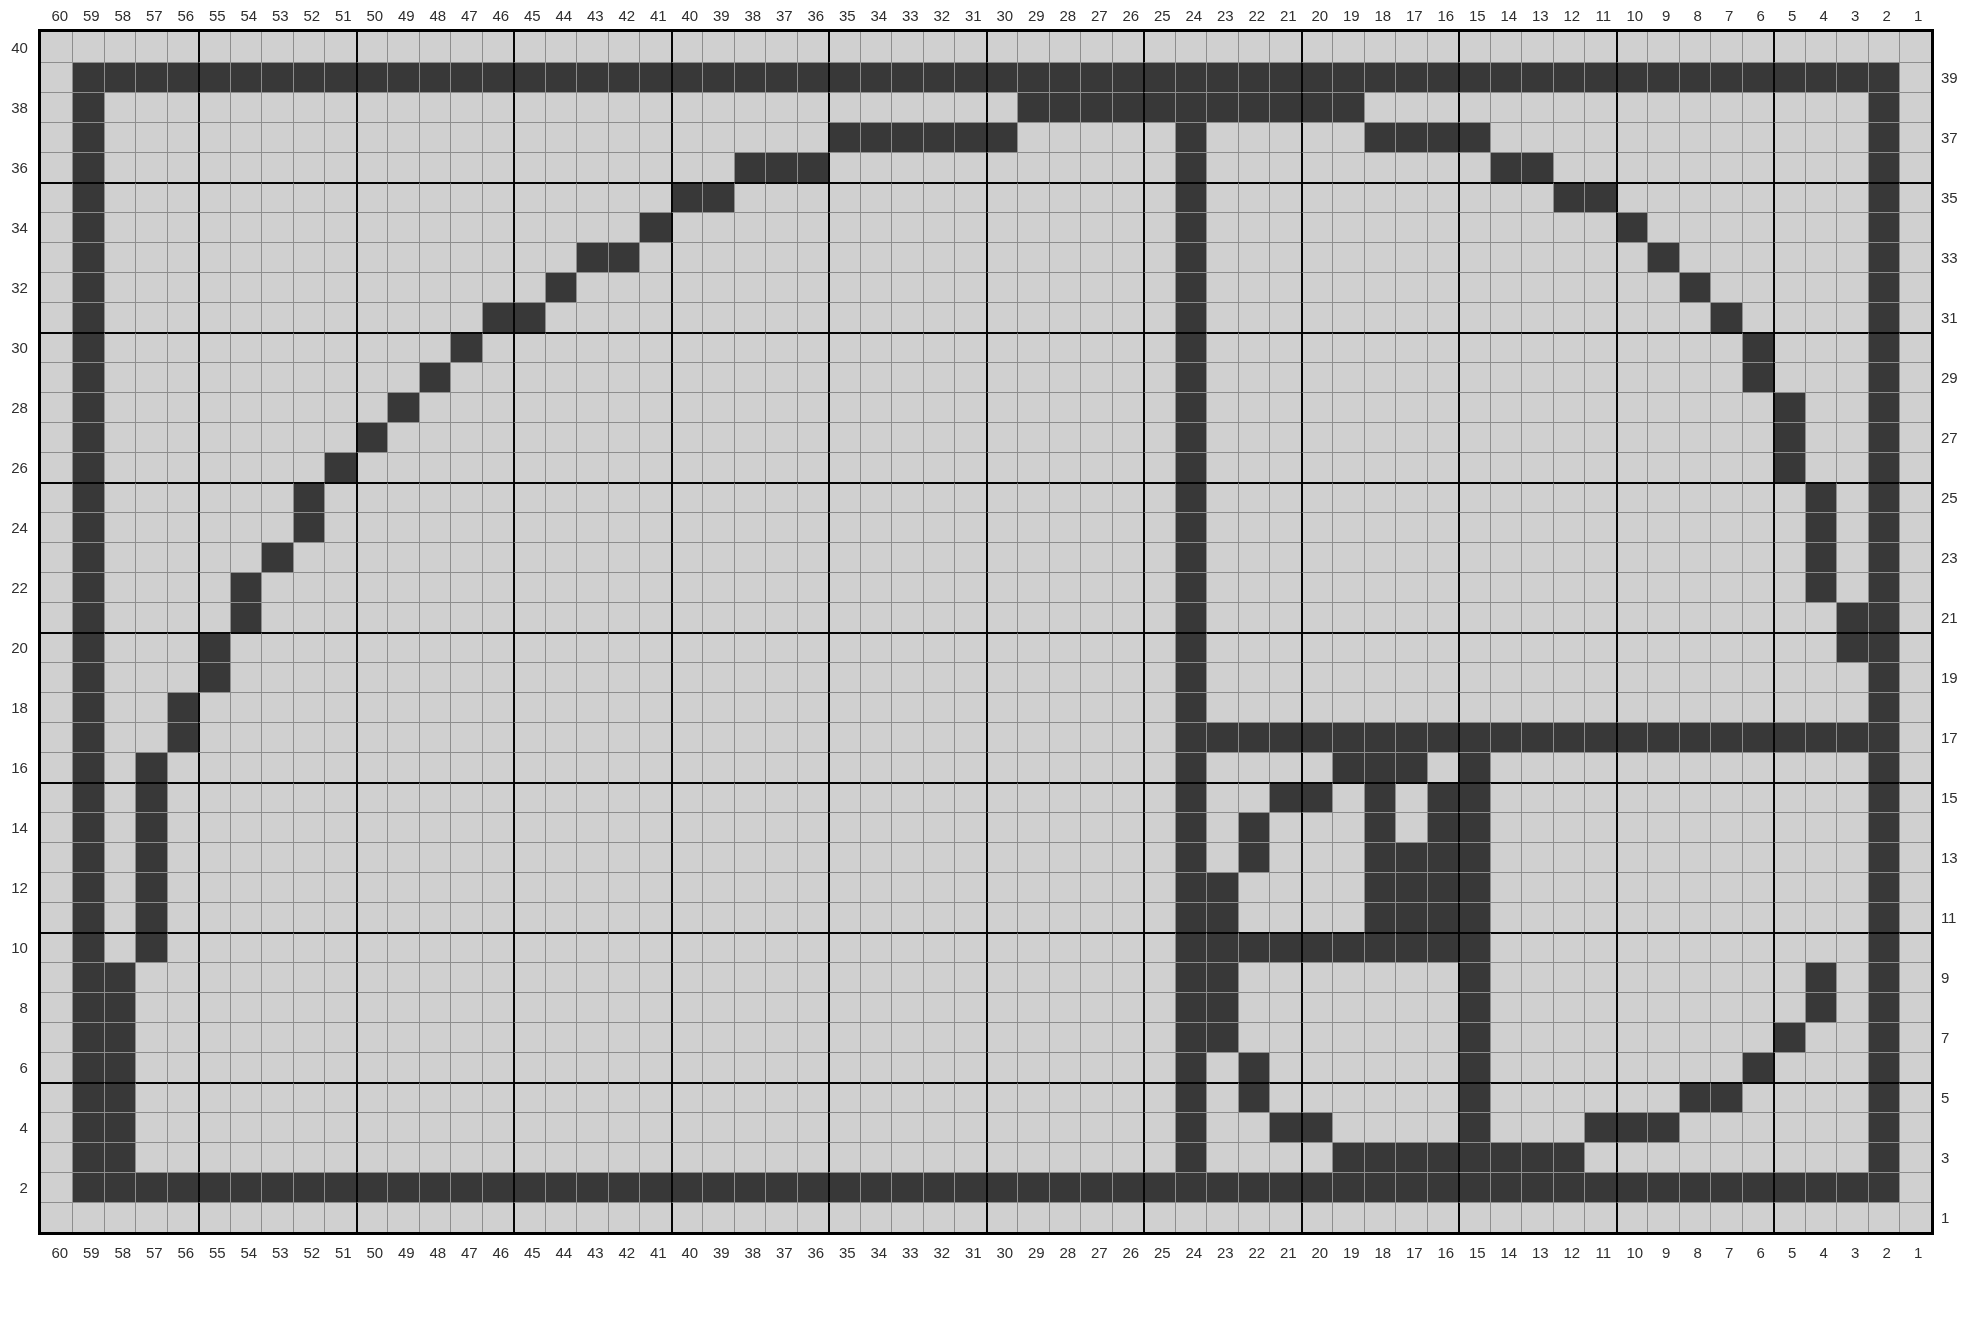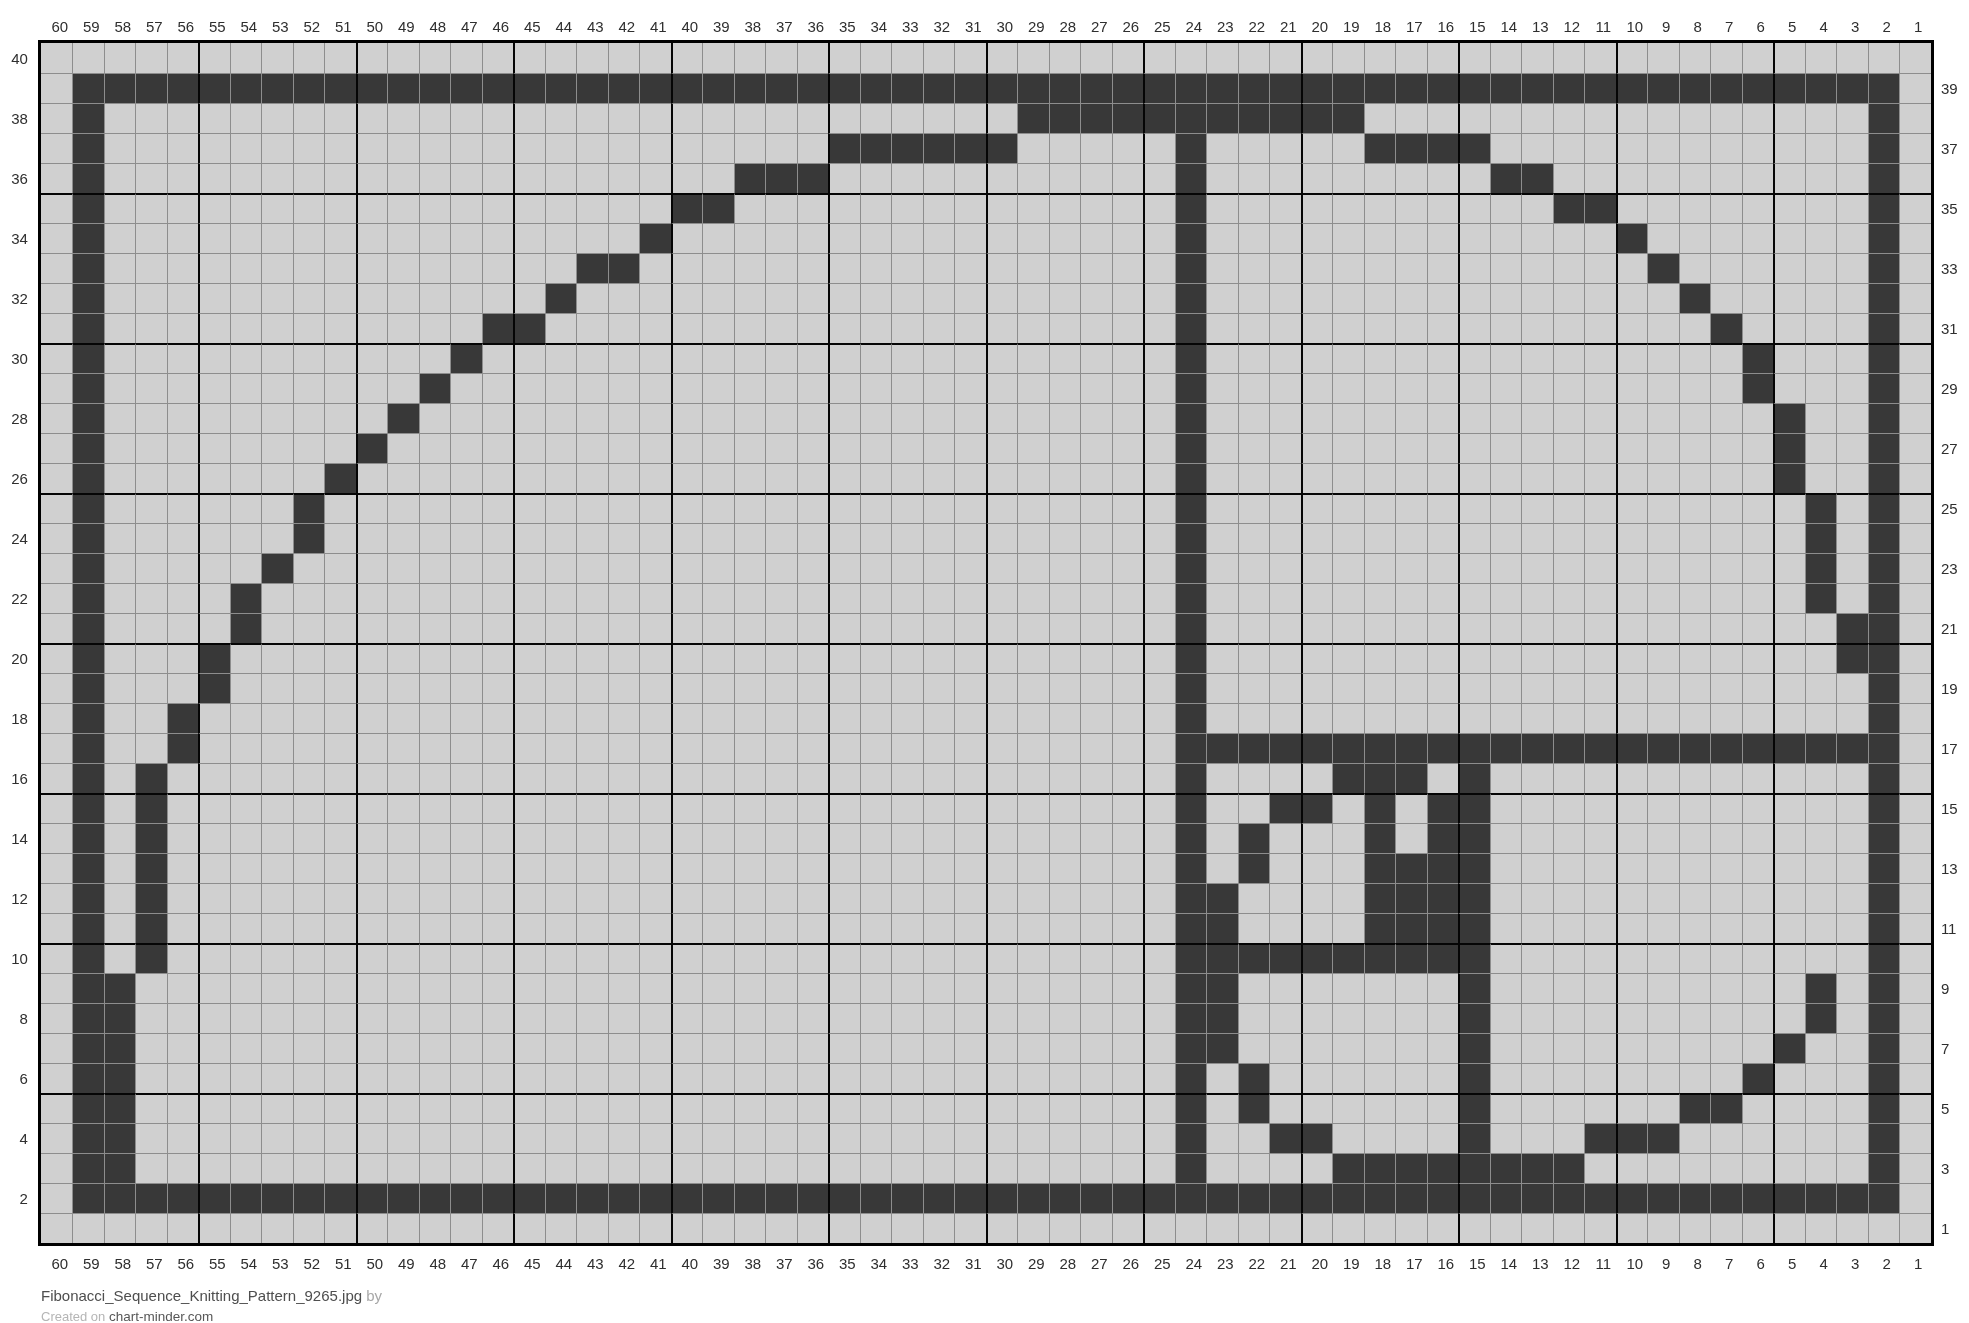--- a/index.html
+++ b/index.html
@@ -1,20 +1,20 @@
 <!DOCTYPE html>
 <html><head>
 <meta charset="utf-8">
 <style>
   html,body{margin:0;padding:0;background:#ffffff;}
   .page{
     width:1969px;height:1323px;background:#ffffff;overflow:hidden;
     font-family:"Liberation Sans",sans-serif;position:relative;
   }
-  .chart-area{padding-top:13px;}
+  .chart-area{padding-top:2px;}
   .top-labels,.bottom-labels{
     display:grid;grid-template-columns:repeat(60,31.5px);
     margin-left:44px;height:27px;
   }
   .bottom-labels{height:34px;}
   .col-label{
     display:flex;align-items:center;justify-content:center;
     font-size:15px;color:#2f2f2f;
   }
   .mid{display:flex;align-items:flex-start;}
@@ -2666,17 +2666,13 @@
         <div class="col-label">8</div>
         <div class="col-label">7</div>
         <div class="col-label">6</div>
         <div class="col-label">5</div>
         <div class="col-label">4</div>
         <div class="col-label">3</div>
         <div class="col-label">2</div>
         <div class="col-label">1</div>
       </div>
   </div>
-  <div class="footer">
-    <div class="footer-line1"><span>Fibonacci_Sequence_Knitting_Pattern_9265.jpg</span>&nbsp;<span class="by">by</span></div>
-    <div class="footer-line2"><span>Created on</span>&nbsp;<span class="site">chart-minder.com</span></div>
-  </div>
 </div>
 
 </body></html>

